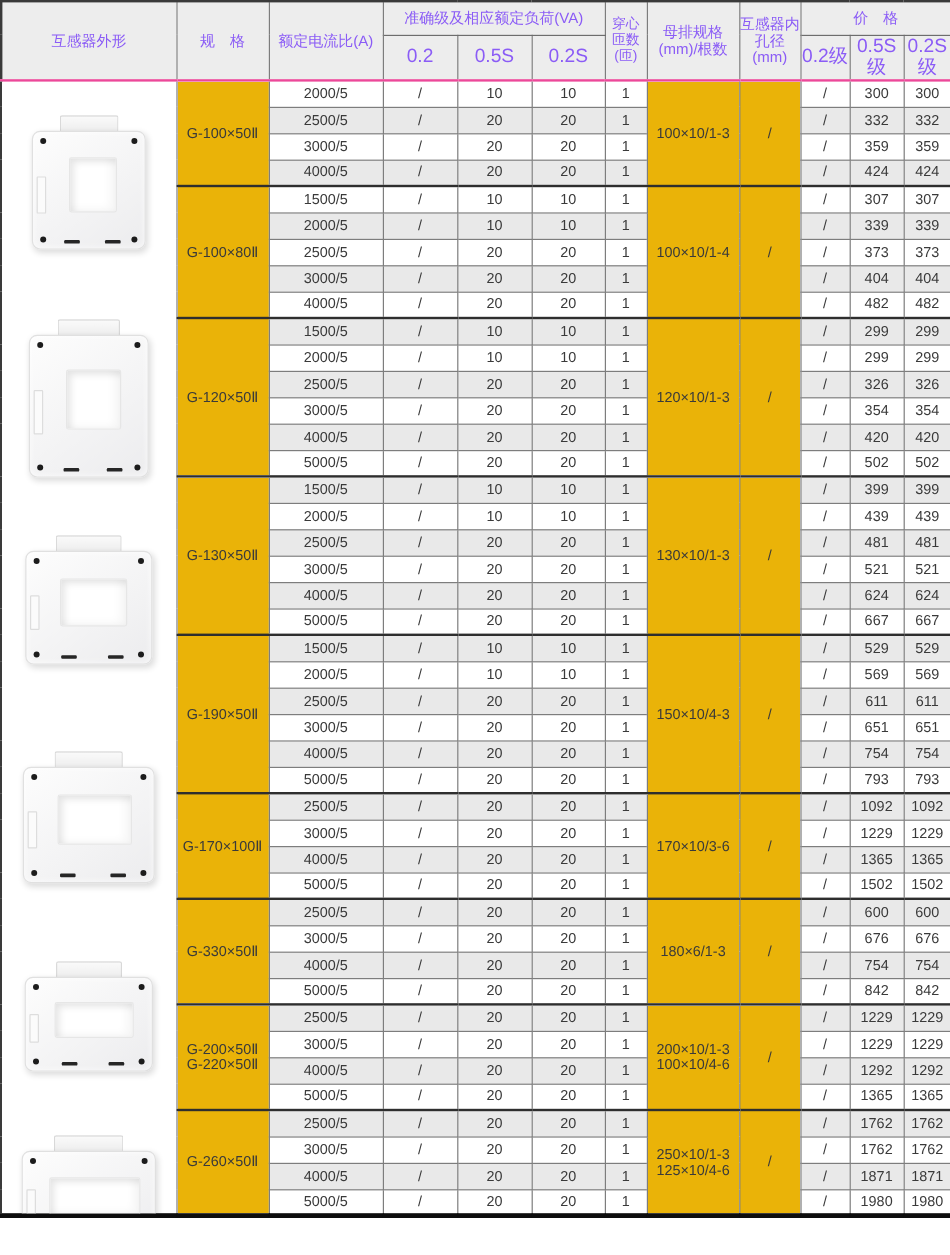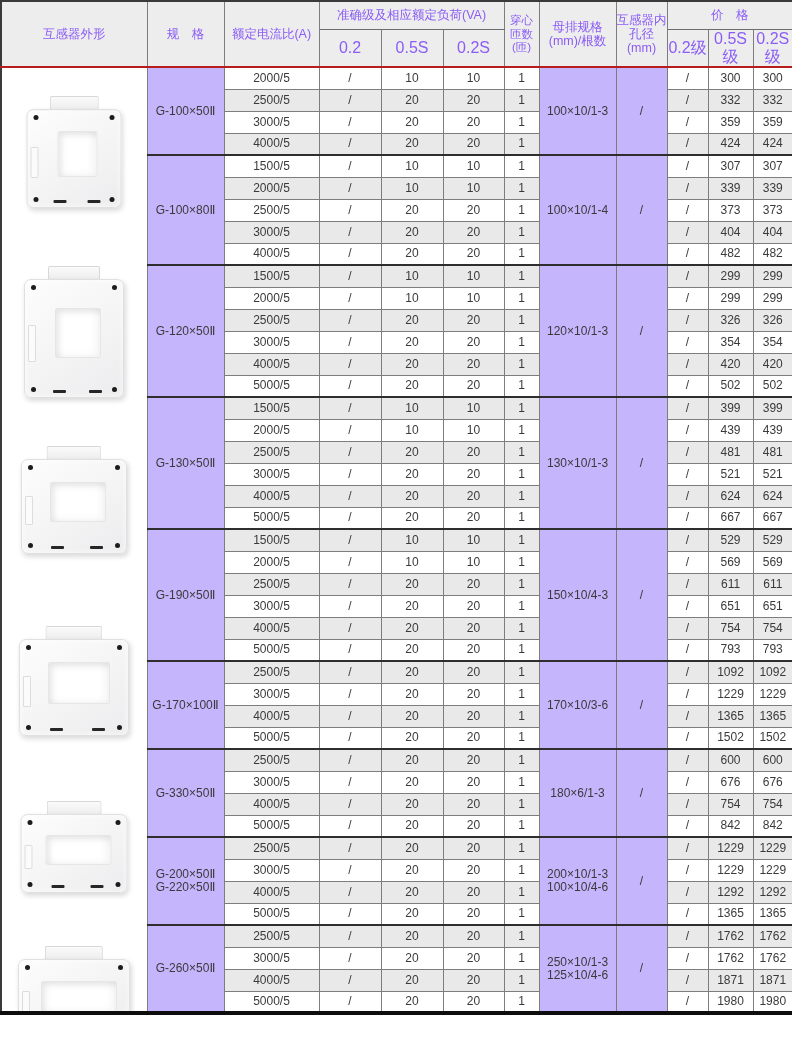--- a/index.html
+++ b/index.html
@@ -24,29 +24,29 @@
   thead th {
     background: #ededed;
     font-size: 12.5px; color: #8b5cf6;
     height: 28px; line-height: 1.15;
     white-space: pre-line;
     border-bottom-color: #6d6d6d;
   }
   thead tr.sub th { font-size: 16px; }
   thead th.hdr-turns { font-size: 11.5px; }
   thead th { border-top: 0; }
-  thead tr.sub th, thead th[rowspan] { border-bottom: 2px solid #b91c1c; }
+  thead tr.sub th, thead th[rowspan] { border-bottom: 2px solid #ec4899; }
   tbody td {
     font-size: 12px; color: #3a3a3a;
     height: 22px; line-height: 1.1;
     background: #fff;
   }
   tbody tr.stripe td.sc { background: #e9e9e9; }
   tbody tr.group-start td { border-top: 2px solid #2e2e2e; }
-  td.merged { background: #c4b5fd; white-space: pre-line; font-size: 12px; }
+  td.merged { background: #eab308; white-space: pre-line; font-size: 12px; }
   td.appearance-cell { background: #fff; position: relative; padding: 0; }
 
   
   .ct { position: absolute; left: 50%; transform: translateX(-50%); }
   .ct-tab {
     position: absolute; top: 0; left: 50%; transform: translateX(-50%);
     width: 52%; height: 15px;
     background: linear-gradient(#fafafa, #ececec);
     border: 1px solid #d8d8d8; border-bottom: none; border-radius: 2px 2px 0 0;
   }

